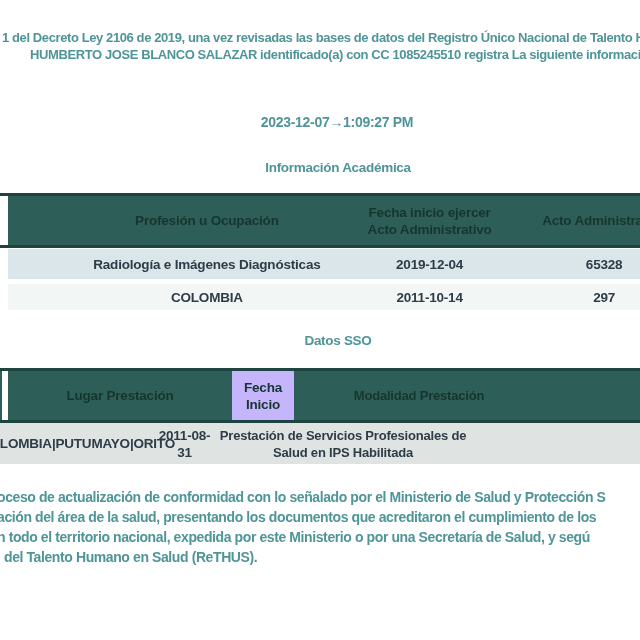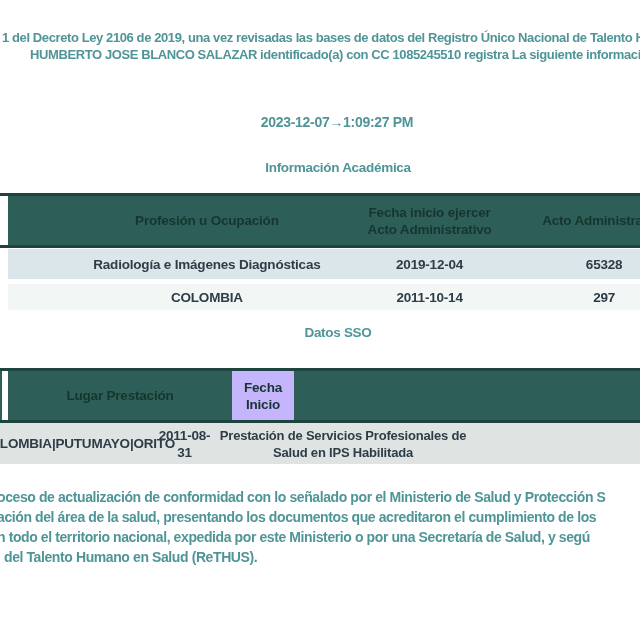--- a/index.html
+++ b/index.html
@@ -76,29 +76,30 @@
   <div class="cell c4"></div>
 </div>
 
 <div class="trow t1" style="top:284px;height:26px;background:#f2f6f5;">
   <div class="cell c1">COLOMBIA</div>
   <div class="cell c2">2011-10-14</div>
   <div class="cell c3">297</div>
   <div class="cell c4"></div>
 </div>
 
-<div class="abs teal section-title centered" style="left:338px;top:325px;">Datos SSO</div>
+<div class="abs teal section-title centered" style="left:338px;top:333px;">Datos SSO</div>
 
 <div class="tbl-border" style="top:368px;"></div>
 
 <div class="thead-row t2 t2h" style="top:371px;height:49px;background:transparent;">
   <div class="cell c0"></div>
   <div class="hgap"></div>
   <div class="cell c1" style="background:#2d5f58;align-self:stretch;display:flex;align-items:center;justify-content:center;">Lugar Prestación</div>
   <div class="cell c2" style="background:#c4b5fd;align-self:stretch;display:flex;align-items:center;justify-content:center;">Fecha Inicio</div>
+  <div class="cell c4" style="background:#2d5f58;align-self:stretch;display:flex;align-items:center;justify-content:center;margin-left:0;">Modalidad Prestación</div>
   <div class="cell" style="background:#2d5f58;align-self:stretch;flex:1;"></div>
 </div>
 
 <div class="tbl-border" style="top:420px;"></div>
 
 <div class="trow t2" style="top:423px;height:41px;background:#dfe4e3;">
   <div class="cell c1 pad">COLOMBIA|PUTUMAYO|ORITO</div>
   <div class="cell c3">2011-08-31</div>
   <div class="cell c4">Prestación de Servicios Profesionales de Salud en IPS Habilitada</div>
   <div class="cell" style="flex:1;"></div>

